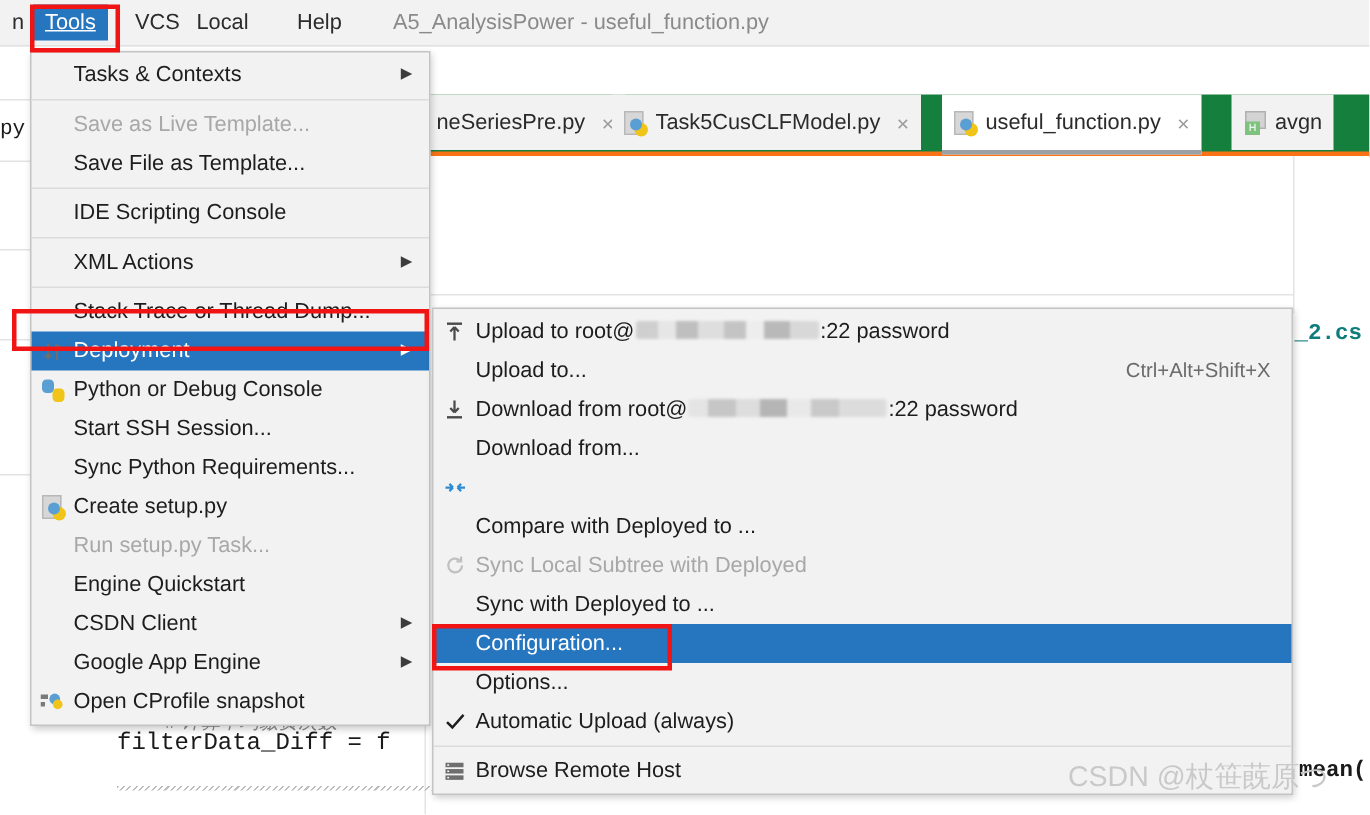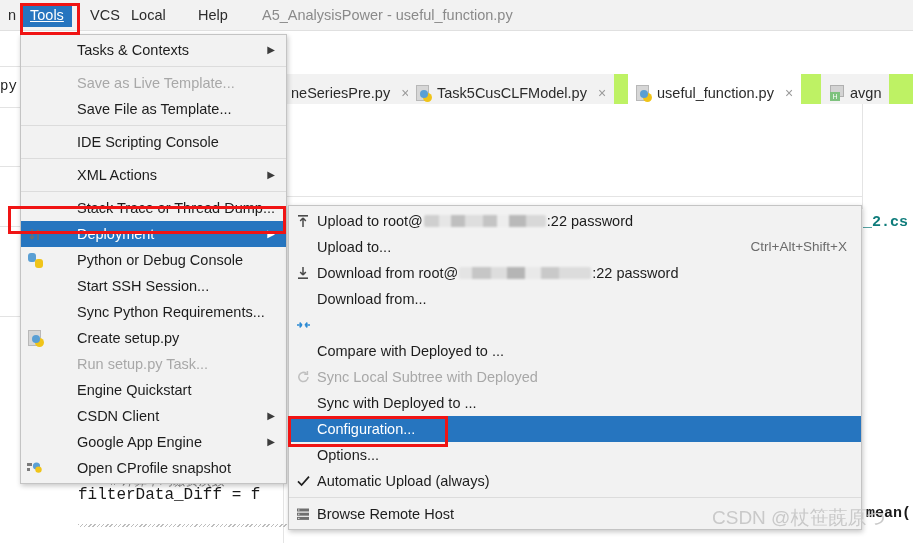--- a/index.html
+++ b/index.html
@@ -37,22 +37,22 @@
     position:absolute; top:3px; left:262px; height:24px; line-height:24px;
     font-size:14.5px; color:#8a8a8a; white-space:nowrap;
   }
 
   
   .redbox {
     position:absolute; border:3px solid #f01414; box-sizing:border-box;
     pointer-events:none; z-index:60;
   }
   .tabstrip {
-    position:absolute; left:283px; top:74px; width:630px; height:38px;
-    background:#bef264; border-bottom:1px solid #f97316;
+    position:absolute; left:283px; top:63px; width:630px; height:38px;
+    background:#15803d; border-bottom:4px solid #f97316;
   }
   .tab {
     position:absolute; top:0; height:37px; display:flex; align-items:center;
     gap:6px; padding:0 8px; font-size:14.5px; color:#2b2b2b; white-space:nowrap;
     background:#f2f2f2;
   }
   .tab.active { background:#ffffff; border-bottom:3px solid #9aa0a6; }
   .tab .close { color:#9a9a9a; font-size:14px; margin-left:5px; }
 
   
@@ -142,21 +142,21 @@
     width:18px; flex:0 0 18px; text-align:center; font-size:10px; color:#3c3c3c;
   }
   .menu-item.disabled { color:#a8a8a8; }
   .menu-item.disabled .arrow { color:#b4b4b4; }
   .menu-item.selected { background:#2675bf; color:#ffffff; }
   .menu-item.selected .arrow { color:#ffffff; }
   .menu-sep { height:1px; background:#dcdcdc; margin:3px 0; }
 
   
   #tools-menu { left:20px; top:34px; width:265px; }
-  #tools-menu .menu-item { padding-left:0;gap:28px; }
+  #tools-menu .menu-item { padding-left:0; }
   #tools-menu .menu-item .lbl { padding-left:0; }
 
   
   #deployment-submenu { left:288px; top:205px; width:572px; }
 
   .watermark {
     position:absolute; left:712px; top:505px; font-size:19px;
     color:#c9c9c9; white-space:nowrap; z-index:50;
     font-family:"Liberation Sans", sans-serif;
   }

